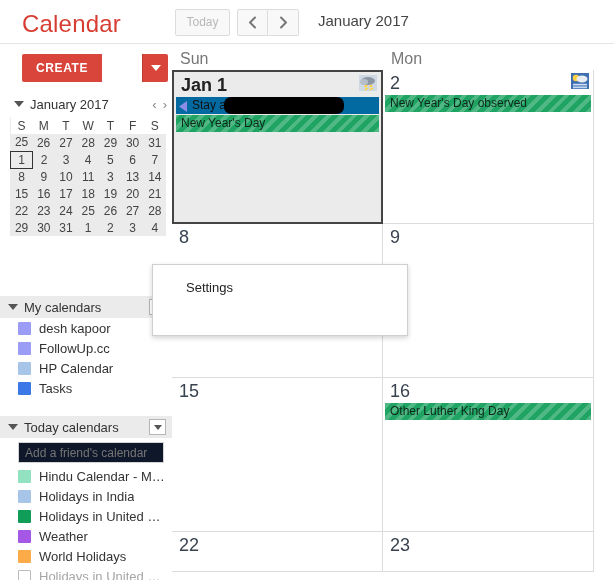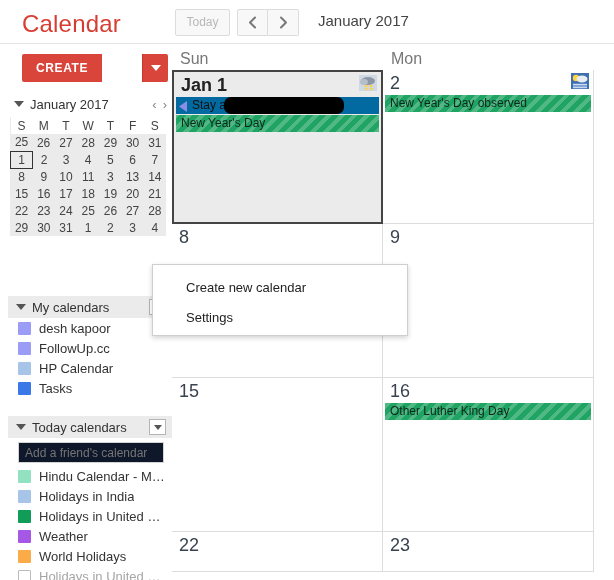--- a/index.html
+++ b/index.html
@@ -59,21 +59,21 @@
   }
   table.mini-grid th { color: #444; background: #fff; }
   td.muted { color: #b3b3b3; }
   td.bold { font-weight: bold; color: #222; }
   td.sel { border: 1px solid #333; }
 
   
   .cal-section { position: absolute; left: 0; width: 172px; }
   .sec-header {
     position: relative; height: 22px; background: #ebebeb; display: flex;
-    align-items: center; padding-left: 8px; color: #333; font-size: 13px; margin-left: 8px;
+    align-items: center; padding-left: 8px; color: #333; font-size: 13px;
   }
   .sec-header .mini-tri { border-top-color: #555; }
   .sec-menu-btn {
     position: absolute; right: 6px; top: 3px; width: 17px; height: 16px;
     border: 1px solid #b5b5b5; background: #fff; display: flex; align-items: center; justify-content: center;
   }
   .caret-small { width: 0; height: 0; border-left: 4px solid transparent; border-right: 4px solid transparent; border-top: 5px solid #555; }
   .cal-row { display: flex; align-items: center; height: 20px; padding-left: 18px; }
   .swatch { width: 13px; height: 13px; border-radius: 1px; margin-right: 8px; flex: none; }
   .swatch.off { background: #fff !important; border: 1px solid #bbb; }
@@ -341,17 +341,16 @@
           <div class="cell"><span class="daynum">16</span><div class="evt evt-green">Other Luther King Day</div></div>
         </div>
         <div class="week w4">
           <div class="cell"><span class="daynum">22</span></div>
           <div class="cell"><span class="daynum">23</span></div>
         </div>
       </div>
   </div>
 
   <div class="ctxmenu">
-    <div class="ctxitem">Create new calendar</div>
     <div class="ctxitem">Settings</div>
   </div>
 
 </div>
 
 </body></html>

